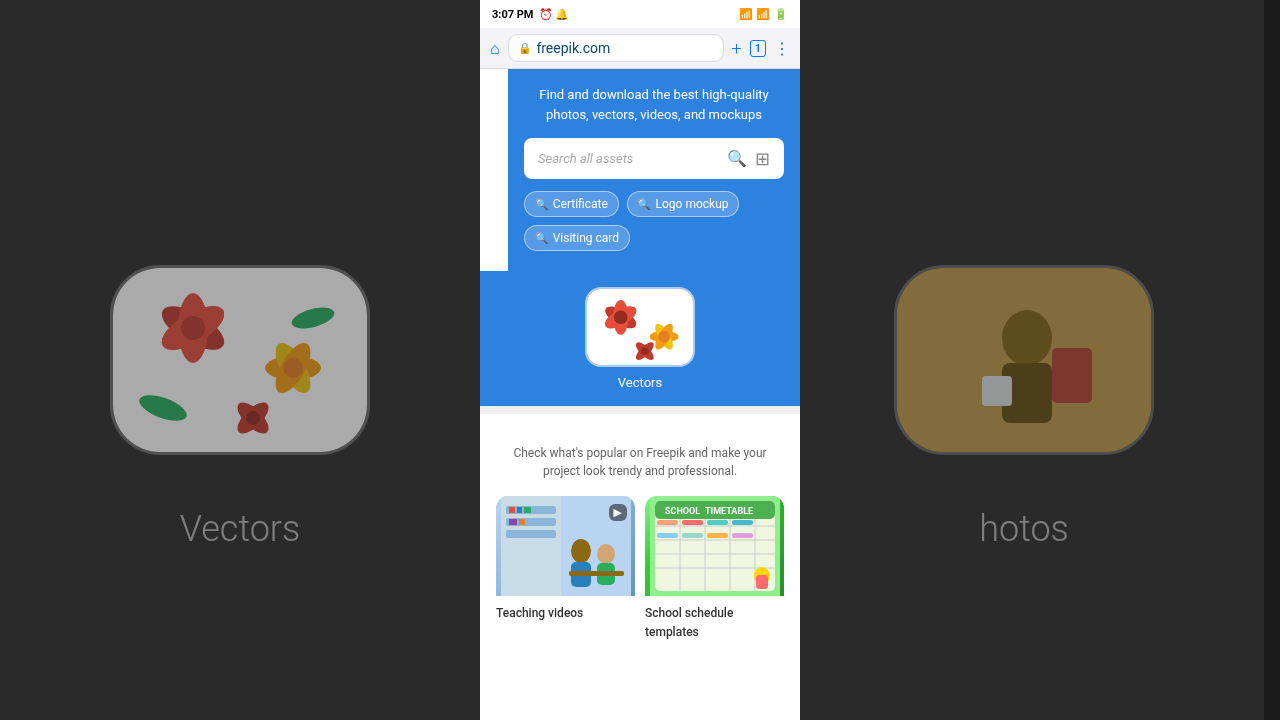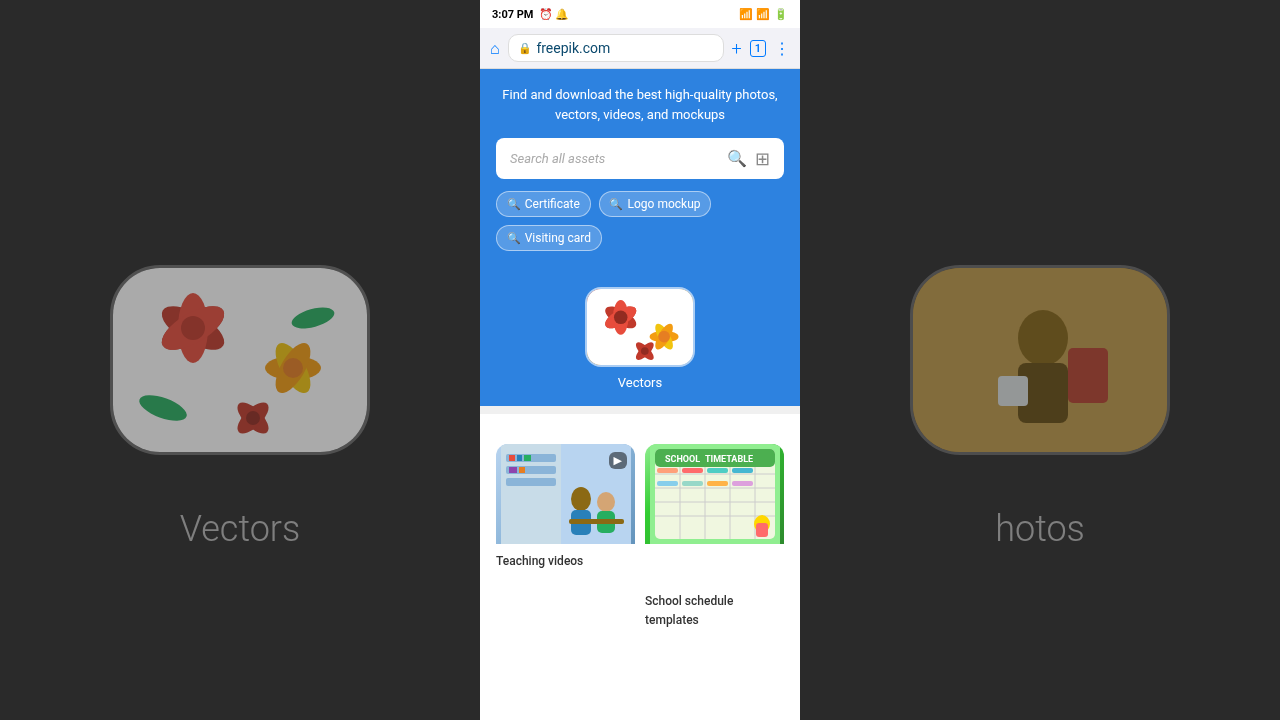--- a/index.html
+++ b/index.html
@@ -23,21 +23,21 @@
       width: 480px;
       height: 720px;
       background: #2a2a2a;
       overflow: hidden;
       display: flex;
       align-items: center;
       justify-content: center;
     }
     .bg-right {
       position: absolute;
-      right: 0;
+      right: 16px;
       top: 0;
       width: 480px;
       height: 720px;
       background: #2a2a2a;
       overflow: hidden;
       display: flex;
       align-items: center;
       justify-content: center;
     }
 
@@ -124,20 +124,21 @@
       flex: 1;
       overflow-y: auto;
       overflow-x: hidden;
     }
 
     
     .hero-section {
       background: #2d82e0;
       padding: 16px 16px 20px;
       color: #fff;
+      margin-left: 28px;
     }
     .hero-tagline {
       text-align: center;
       font-size: 13px;
       line-height: 1.5;
       margin-bottom: 14px;
       color: #fff;
     }
 
     
@@ -427,20 +428,21 @@
           </div>
         </div>
         <span class="category-label">Vectors</span>
       </div>
 
     </div>
 
     <div class="section-divider"></div>
 
     <div class="explore-section">
+      <p class="explore-subtitle">Check what's popular on Freepik and make your project look trendy and professional.</p>
 
       <div class="trending-cards">
 
         <div class="trending-card">
           <div class="trending-card-thumb teaching-thumb">
             <svg viewBox="0 0 130 100" width="130" height="100" xmlns="http://www.w3.org/2000/svg">
               <rect width="130" height="100" fill="#b8d4f0"></rect>
 
               <rect x="0" y="0" width="60" height="100" fill="#c8dce8"></rect>
               <rect x="5" y="10" width="50" height="8" rx="2" fill="#8ab4d8"></rect>
@@ -497,21 +499,21 @@
               <rect x="32" y="37" width="21" height="5" rx="2" fill="#98D8C8"></rect>
               <rect x="57" y="37" width="21" height="5" rx="2" fill="#FFB347"></rect>
               <rect x="82" y="37" width="21" height="5" rx="2" fill="#DDA0DD"></rect>
               <rect x="7" y="37" width="21" height="5" rx="2" fill="#87CEEB"></rect>
 
               <ellipse cx="112" cy="80" rx="8" ry="9" fill="#FFD700"></ellipse>
               <circle cx="112" cy="70" rx="6" fill="#FFB347"></circle>
               <rect x="106" y="79" width="12" height="14" rx="3" fill="#FF6B6B"></rect>
             </svg>
           </div>
-          <div style="padding:6px 0;margin-top:40px;">
+          <div style="padding:6px 0;">
             <span style="font-size:12px; color:#333; font-weight:500;">School schedule templates</span>
           </div>
         </div>
 
       </div>
     </div>
 
   </div>
 </div>
 

